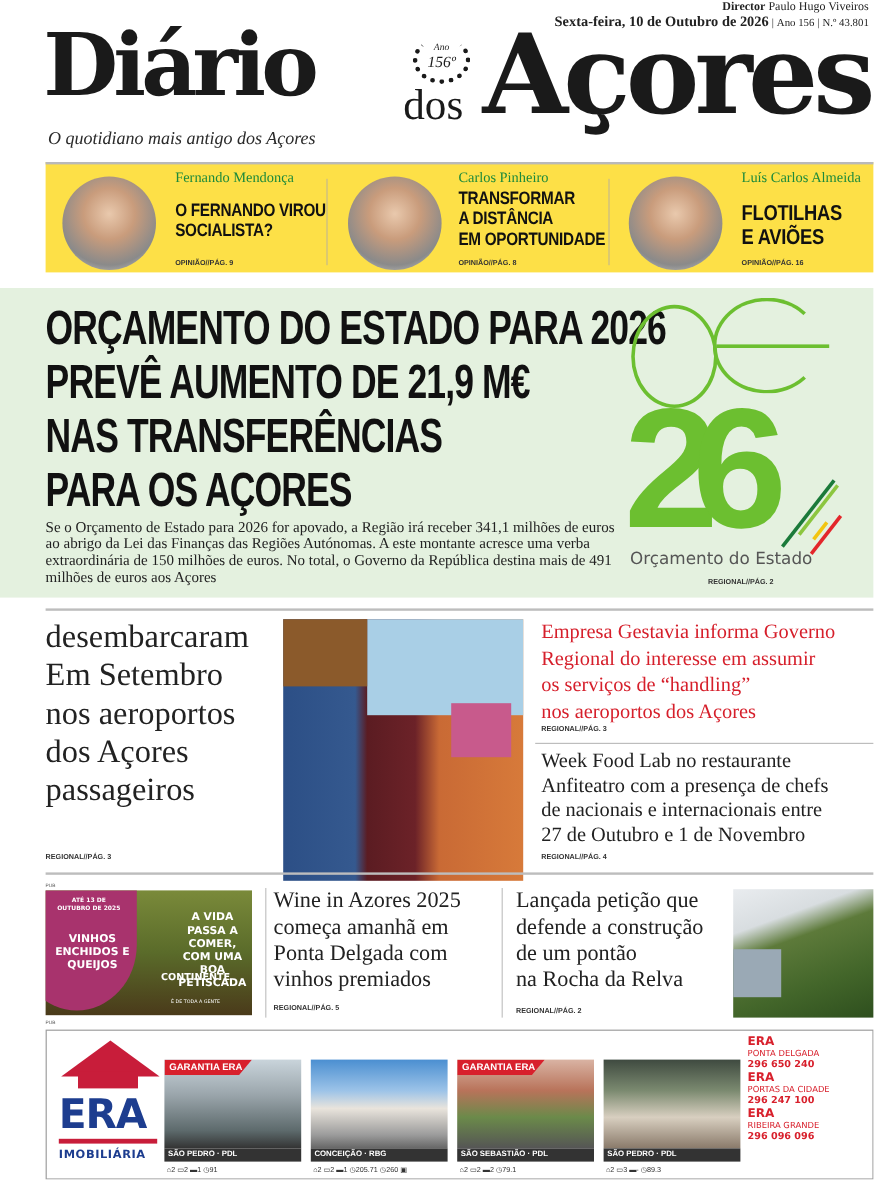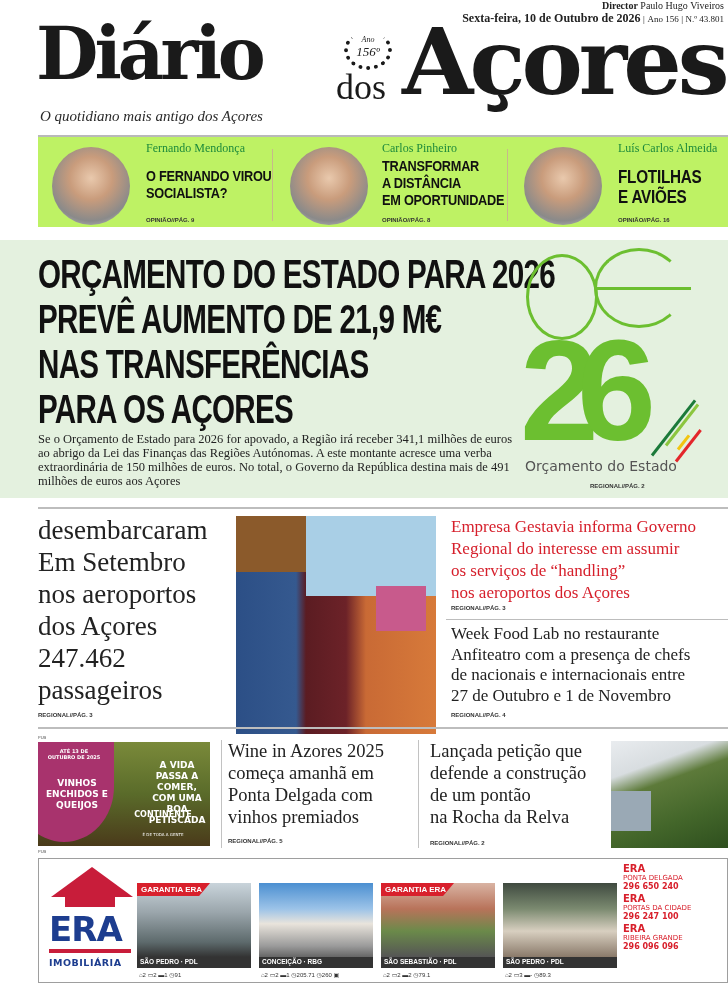--- a/index.html
+++ b/index.html
@@ -14,21 +14,21 @@
   .emblem { position: absolute; left: 344px; top: 30px; width: 48px; height: 40px; text-align: center; }
   .emblem .laurel { position: absolute; left: 0; top: 0; width: 48px; height: 40px; border: 4px dotted #1a1a1a; border-top-color: transparent; border-radius: 50%; }
   .emblem .ano { position: absolute; left: 0; width: 48px; top: 5px; font-size: 8px; font-style: italic; }
   .emblem .num { position: absolute; left: 0; width: 48px; top: 14px; font-size: 13px; font-style: italic; }
   .topinfo { position: absolute; right: 4px; top: 0; text-align: right; font-size: 10px; line-height: 12px; color: #222; }
   .topinfo .price { font-weight: bold; font-size: 13px; }
   .topinfo .date { font-weight: bold; font-size: 12px; }
   .topinfo .small { font-size: 9px; }
 
   
-  .opinion { position: absolute; left: 38px; top: 135px; width: 690px; height: 92px; background: #bef264; border-top: 2px solid #b9b9b9; }
+  .opinion { position: absolute; left: 38px; top: 135px; width: 690px; height: 92px; background: #fde047; border-top: 2px solid #b9b9b9; }
   .op { position: absolute; top: 0; height: 92px; }
   .op .photo { position: absolute; top: 10px; width: 78px; height: 78px; border-radius: 50%; background: radial-gradient(circle at 50% 40%, #e9c9ad 0%, #c99c7c 35%, #8a8a8a 70%, #ddd 100%); }
   .op .author { position: absolute; font-size: 12px; color: #1d8a3b; white-space: nowrap; }
   .op .headline { position: absolute; font-family: "Liberation Sans", sans-serif; font-weight: bold; font-size: 15px; line-height: 17px; color: #111; letter-spacing: -0.3px; transform: scaleX(0.85); transform-origin: left; white-space: nowrap; }
   .op .ref { position: absolute; font-family: "Liberation Sans", sans-serif; font-weight: bold; font-size: 6px; color: #333; }
   .op-div { position: absolute; top: 12px; width: 1px; height: 72px; background: #c7b98a; }
 
   
   .lead { position: absolute; left: 0; top: 240px; width: 728px; height: 258px; background: #e4f1df; }
   .lead-title { position: absolute; left: 38px; top: 12px; font-family: "Liberation Sans", sans-serif; font-weight: bold; font-size: 40px; line-height: 45px; color: #111; letter-spacing: -1px; transform: scaleX(0.74); transform-origin: left; white-space: nowrap; }
@@ -162,21 +162,20 @@
 </section>
 
 <div class="hr" style="left:38px;top:507px;width:690px;"></div>
 
 <article>
   <div class="story-big">
     <div>desembarcaram</div>
     <div>Em Setembro</div>
     <div>nos aeroportos</div>
     <div>dos Açores</div>
-    <div>247.462</div>
     <div>passageiros</div>
   </div>
   <div class="ref-small" style="left:38px;top:712px;">REGIONAL//PÁG. 3</div>
 </article>
 
 <div class="luggage">
   <div class="top"></div>
   <div class="bag1"></div>
   <div class="bag2"></div>
 </div>

